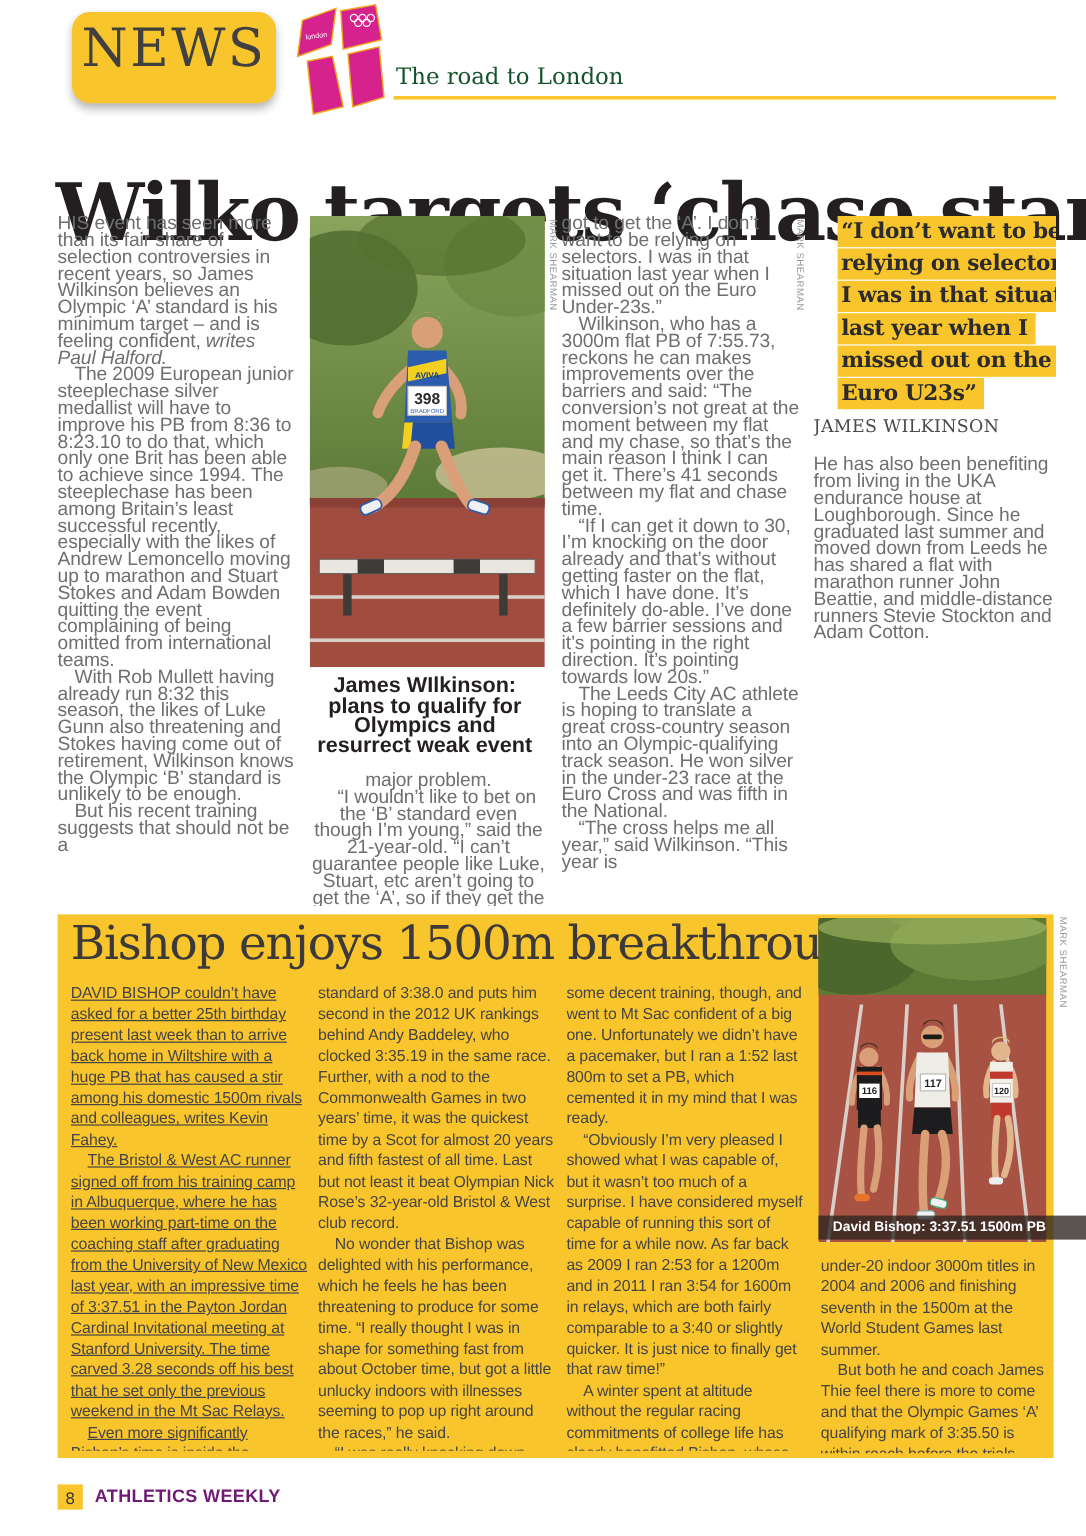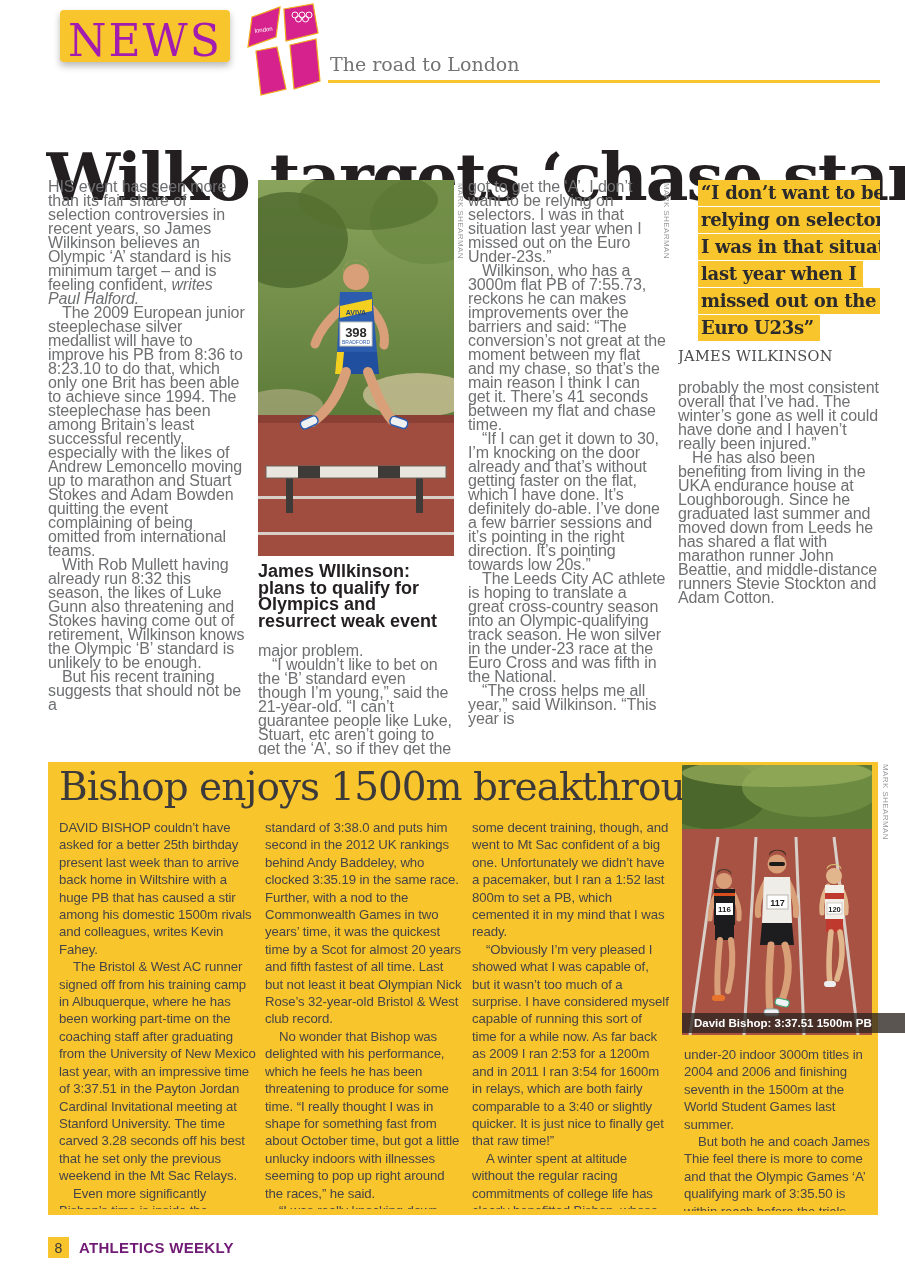--- a/index.html
+++ b/index.html
@@ -1,37 +1,37 @@
 <!DOCTYPE html>
 <html><head>
 <meta charset="utf-8">
 <style>
   html,body{margin:0;padding:0;background:#ffffff;}
   body{width:905px;height:1280px;position:relative;overflow:hidden;
        font-family:"Liberation Sans",sans-serif;-webkit-font-smoothing:antialiased;}
 
   
-  .news-badge{position:absolute;left:60px;top:10px;width:170px;height:52px;
-    background:#F9C52C;border-radius:4px;color:#a21caf;
+  .news-badge{position:absolute;left:60px;top:10px;width:170px;height:76px;
+    background:#F9C52C;border-radius:15px;color:#404040;
     font-family:"DejaVu Serif",serif;font-size:44px;line-height:62px;text-align:center;
     letter-spacing:2px;box-shadow:0 4px 7px rgba(0,0,0,.28);}
   .logo{position:absolute;left:246px;top:3px;}
   .strapline{position:absolute;left:330px;top:53px;font-family:"DejaVu Serif",serif;
-    font-size:19px;color:#737373;}
+    font-size:19px;color:#14532d;}
   .strap-rule{position:absolute;left:328px;top:80px;width:552px;height:3px;background:#F9C52C;}
 
   
   .headline{position:absolute;left:46px;top:94px;width:859px;height:66px;
     font-family:"DejaVu Serif",serif;font-weight:700;font-size:66px;letter-spacing:-2px;
     color:#231f20;white-space:nowrap;overflow:hidden;}
 
   
   .col{position:absolute;top:180px;width:198px;overflow:hidden;}
   .c1{left:48px;height:572px;}
-  .c2{left:258px;height:575px;}
+  .c2{left:258px;height:575px;text-align:center;}
   .c3{left:468px;height:572px;}
   .c4{left:678px;width:202px;height:578px;}
   .bt{font-size:16px;line-height:14px;color:#6e6f71;letter-spacing:-.1px;}
   .bt p{margin:0;}
   .flow p{text-indent:14px;}
   .flow.ff p:first-child{text-indent:0;}
   .lede{margin:0;}
   .lede i{font-style:italic;}
 
   .photo1{width:196px;height:376px;display:block;}
@@ -52,21 +52,21 @@
     letter-spacing:.3px;}
   .c4 .after-quote{margin-top:17px;}
   .note{margin-top:18px;font-weight:700;font-size:13.6px;line-height:17.8px;color:#414042;}
   .note .chev{color:#2d5c8a;margin-right:3px;}
 
   
   .bishop{position:absolute;left:48px;top:762px;width:830px;height:453px;background:#F9C52C;}
   .bishop h2{position:absolute;left:11px;top:2px;margin:0;font-family:"DejaVu Serif",serif;
     font-weight:400;font-size:39px;letter-spacing:-1px;color:#3b393a;}
   .bcol{position:absolute;top:57px;width:197px;overflow:hidden;height:390px;}
-  .b1{left:11px;}
+  .b1{left:11px;text-decoration:underline;}
   .b2{left:217px;}
   .b3{left:424px;}
   .bt2{font-size:13.2px;line-height:17.4px;color:#464446;letter-spacing:-.1px;}
   .bt2 p{margin:0;}
   .photo2{position:absolute;left:634px;top:3px;width:230px;height:270px;}
   .photo2 svg{display:block;}
   .cap2{position:absolute;left:0;bottom:2px;width:100%;box-sizing:border-box;
     background:rgba(44,37,32,.78);color:#fff;font-weight:700;font-size:11.5px;
     padding:4px 12px;}
   .b4{position:absolute;left:636px;top:284px;width:190px;height:165px;overflow:hidden;}
@@ -176,21 +176,20 @@
   <div class="quote">
       <div class="qline">“I don’t want to be</div>
       <div class="qline">relying on selectors.</div>
       <div class="qline">I was in that situation</div>
       <div class="qline">last year when I</div>
       <div class="qline">missed out on the</div>
       <div class="qline">Euro U23s”</div>
     </div>
   <div class="quote-attr">JAMES WILKINSON</div>
   <div class="bt flow ff after-quote">
-      <p>probably the most consistent overall that I’ve had. The winter’s gone as well it could have done and I haven’t really been injured.”</p>
       <p>He has also been benefiting from living in the UKA endurance house at Loughborough. Since he graduated last summer and moved down from Leeds he has shared a flat with marathon runner John Beattie, and middle-distance runners Stevie Stockton and Adam Cotton.</p>
     </div>
 </div>
 
 <div class="credit" id="credit1">MARK SHEARMAN</div>
 <div class="credit" id="credit2">MARK SHEARMAN</div>
 <div class="credit" id="credit3">MARK SHEARMAN</div>
 
 <section class="bishop">
   <h2>Bishop enjoys 1500m breakthrough</h2>

